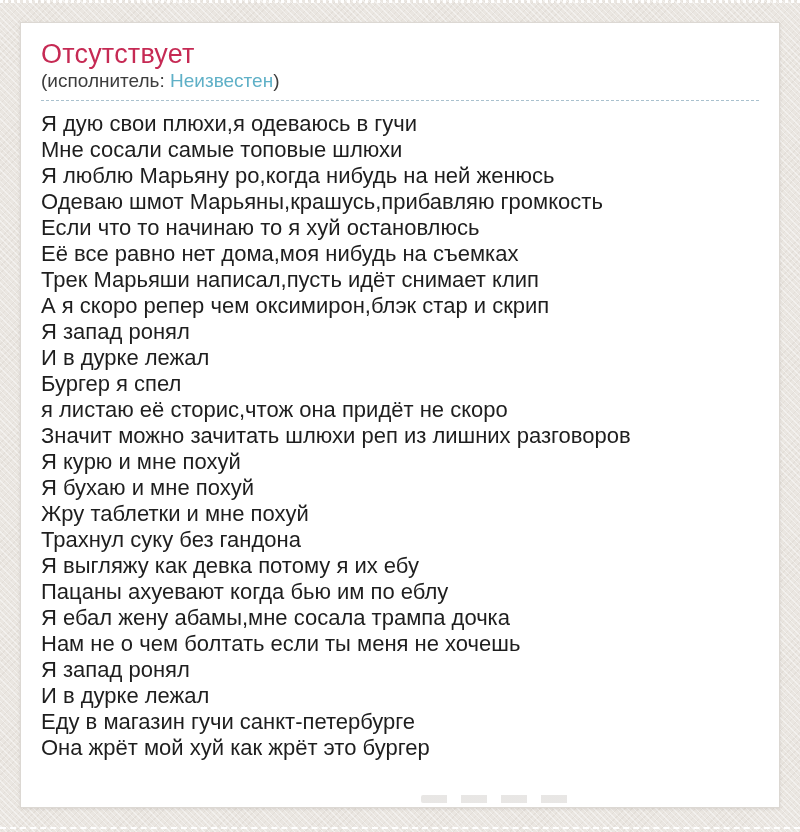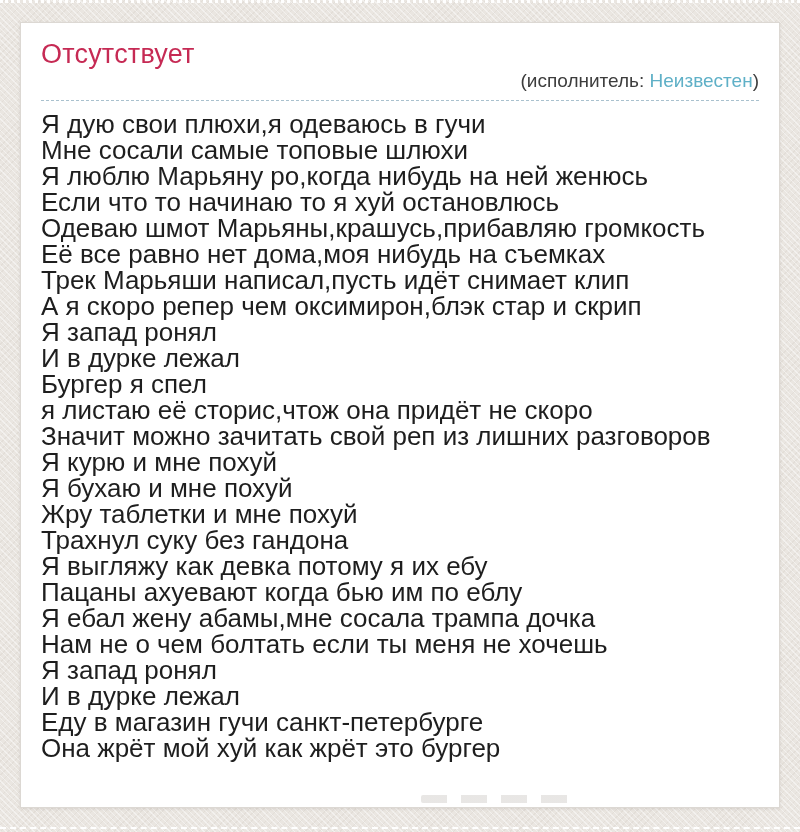--- a/index.html
+++ b/index.html
@@ -37,29 +37,28 @@
     line-height: 31px;
     letter-spacing: 0.2px;
   }
   .artist-line {
     font-size: 19px;
     line-height: 22px;
     color: #3d3d3d;
     padding-bottom: 8px;
     border-bottom: 1px dashed #a9c1ce;
     margin-bottom: 10px;
-    text-align: right;
   }
   .artist-line a {
     color: #5fb0c7;
     text-decoration: none;
     cursor: pointer;
   }
   .lyrics {
-    font-size: 26px;
+    font-size: 22px;
     line-height: 26px;
     color: #1e1e1e;
   }
   .watermark {
     position: absolute;
     left: 400px; bottom: 4px;
     width: 160px; height: 8px;
     background: repeating-linear-gradient(90deg, rgba(190,185,180,0.35) 0 26px, transparent 26px 40px);
     border-radius: 2px;
   }
@@ -74,30 +73,30 @@
   <h1 class="song-title">Отсутствует</h1>
 
   <div class="artist-line">
     <span>(исполнитель: </span><a>Неизвестен</a><span>)</span>
   </div>
 
   <div class="lyrics">
       <div>Я дую свои плюхи,я одеваюсь в гучи</div>
       <div>Мне сосали самые топовые шлюхи</div>
       <div>Я люблю Марьяну ро,когда нибудь на ней женюсь</div>
+      <div>Одеваю шмот Марьяны,крашусь,прибавляю громкость</div>
       <div>Если что то начинаю то я хуй остановлюсь</div>
-      <div>Одеваю шмот Марьяны,крашусь,прибавляю громкость</div>
       <div>Её все равно нет дома,моя нибудь на съемках</div>
       <div>Трек Марьяши написал,пусть идёт снимает клип</div>
       <div>А я скоро репер чем оксимирон,блэк стар и скрип</div>
       <div>Я запад ронял</div>
       <div>И в дурке лежал</div>
       <div>Бургер я спел</div>
       <div>я листаю её сторис,чтож она придёт не скоро</div>
-      <div>Значит можно зачитать свой реп из лишних разговоров</div>
+      <div>Значит можно зачитать шлюхи реп из лишних разговоров</div>
       <div>Я курю и мне похуй</div>
       <div>Я бухаю и мне похуй</div>
       <div>Жру таблетки и мне похуй</div>
       <div>Трахнул суку без гандона</div>
       <div>Я выгляжу как девка потому я их ебу</div>
       <div>Пацаны ахуевают когда бью им по еблу</div>
       <div>Я ебал жену абамы,мне сосала трампа дочка</div>
       <div>Нам не о чем болтать если ты меня не хочешь</div>
       <div>Я запад ронял</div>
       <div>И в дурке лежал</div>

